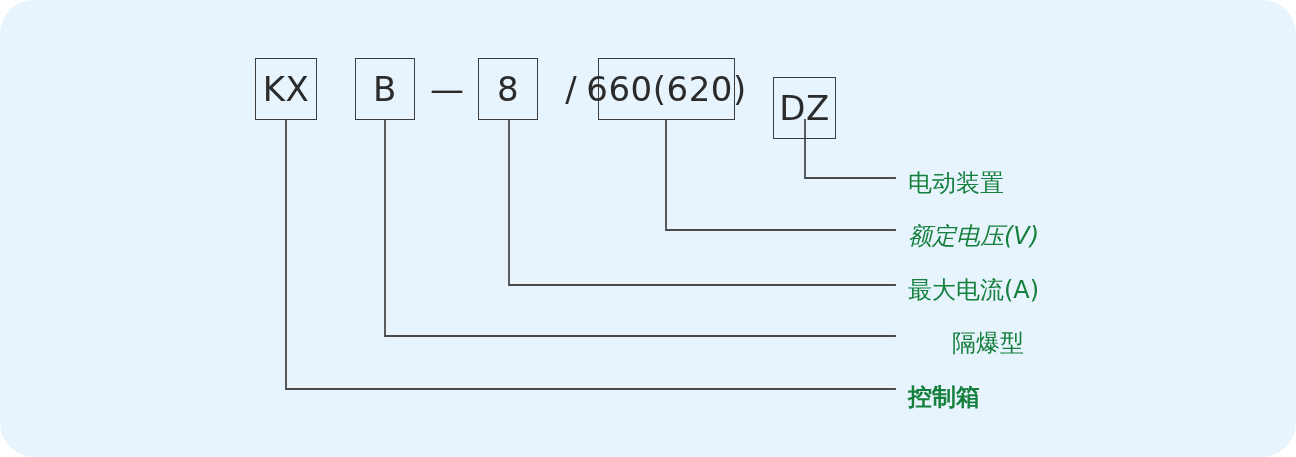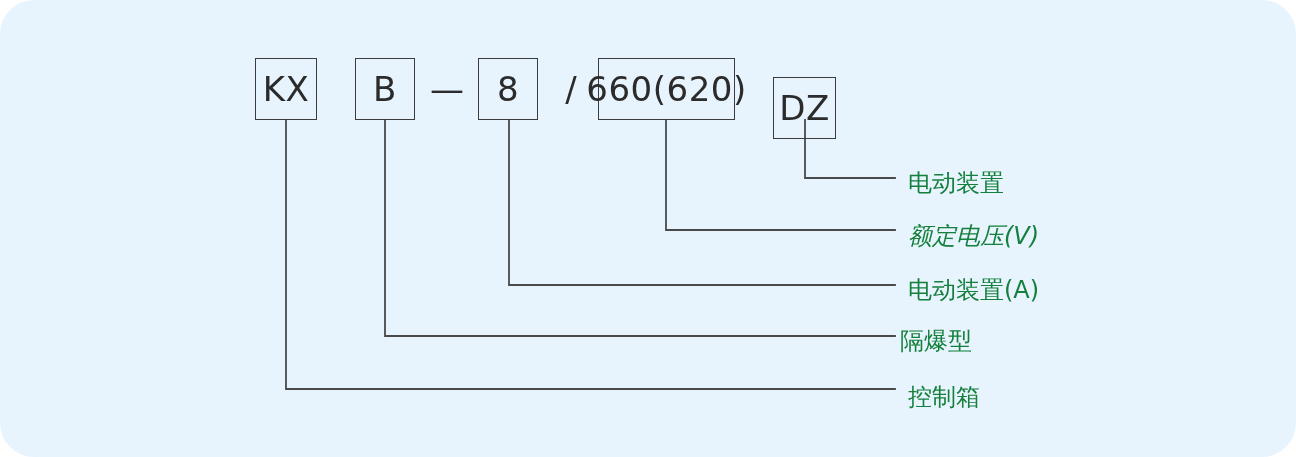--- a/index.html
+++ b/index.html
@@ -84,16 +84,16 @@
   <div class="code-box" style="left: 255px; top: 58px; width: 62px; height: 62px;">KX</div>
   <div class="code-box" style="left: 355px; top: 58px; width: 60px; height: 62px;">B</div>
   <div class="glyph" style="left: 424px; top: 58px; width: 46px; height: 62px;">—</div>
   <div class="code-box" style="left: 478px; top: 58px; width: 60px; height: 62px;">8</div>
   <div class="glyph" style="left: 548px; top: 58px; width: 46px; height: 62px;">/</div>
   <div class="code-box" style="left: 598px; top: 58px; width: 137px; height: 62px;">660(620)</div>
   <div class="code-box" style="left: 773px; top: 58px; width: 63px; height: 62px; margin-top: 19px;">DZ</div>
 
   <div class="leader-label" style="left: 908px; top: 171px;">电动装置</div>
   <div class="leader-label" style="left: 908px; top: 224px; font-style: italic;">额定电压(V)</div>
-  <div class="leader-label" style="left: 908px; top: 278px;">电动装置(A)</div>
-  <div class="leader-label" style="left: 900px; top: 331px; font-family: Liberation Mono, monospace;">隔爆型</div>
-  <div class="leader-label" style="left: 908px; top: 385px;">控制箱</div>
+  <div class="leader-label" style="left: 908px; top: 278px;">最大电流(A)</div>
+  <div class="leader-label" style="left: 952px; top: 331px;">隔爆型</div>
+  <div class="leader-label" style="left: 908px; top: 385px; font-weight: bold;">控制箱</div>
 </div>
 
 </body></html>

